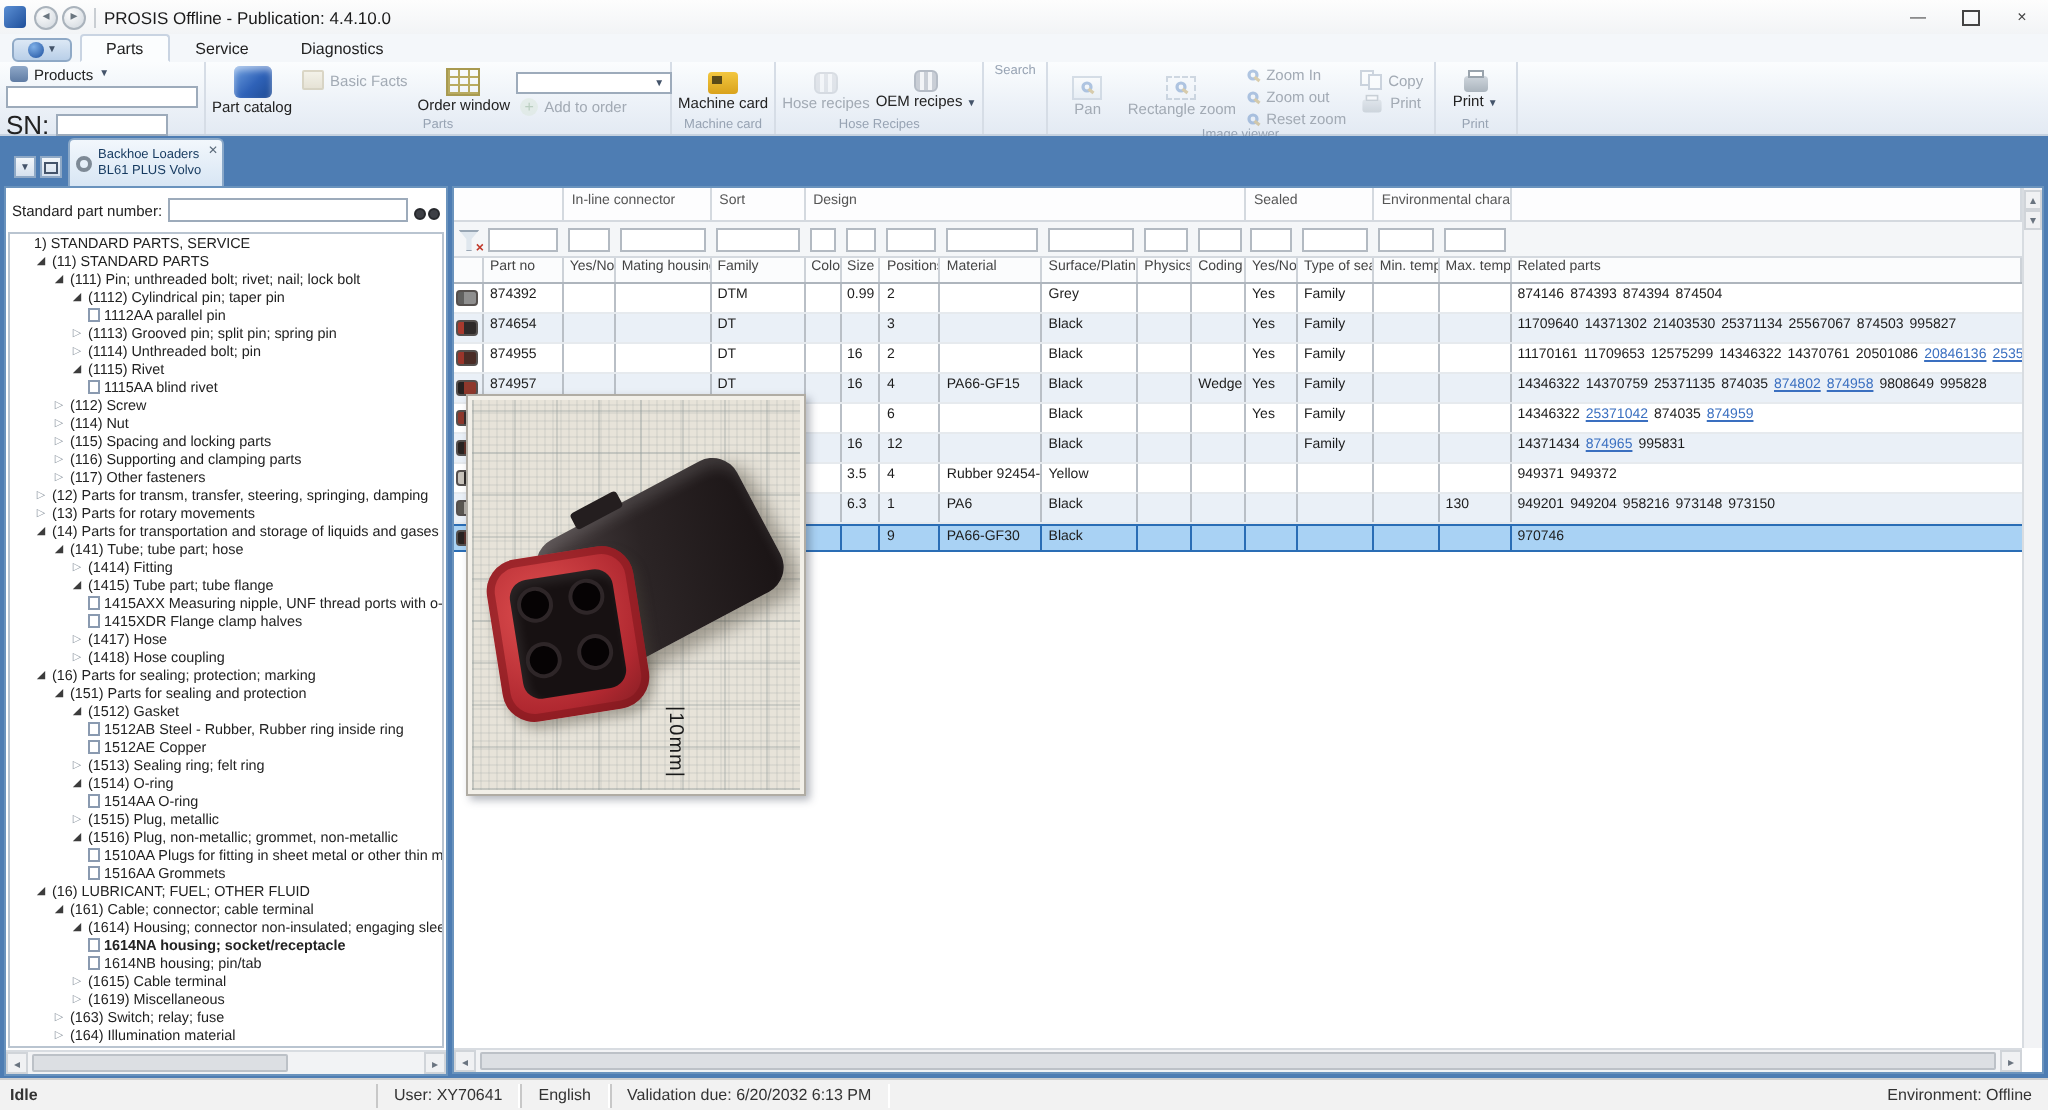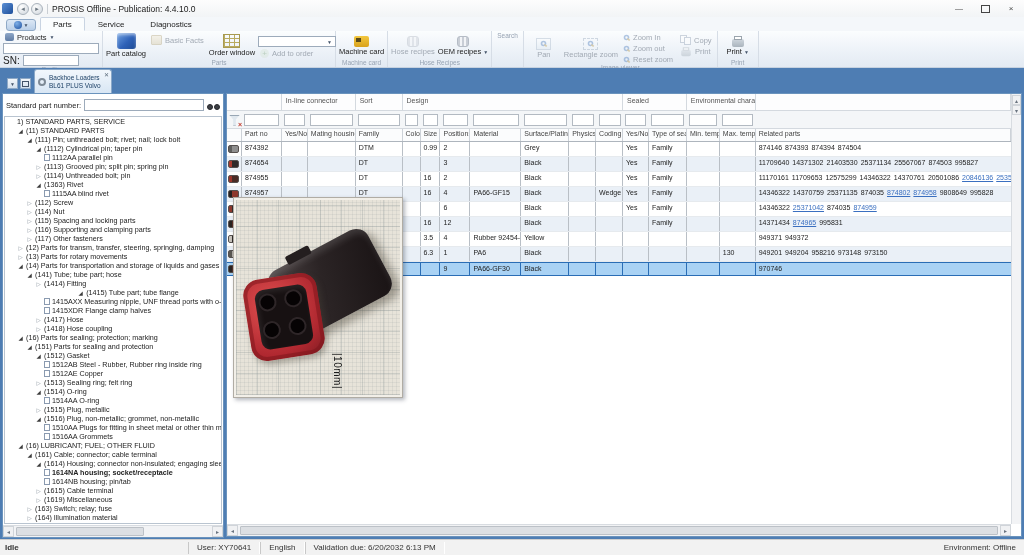--- a/index.html
+++ b/index.html
@@ -26,21 +26,21 @@
   .rgroup{display:flex;flex-direction:column;border-right:1px solid #d6dde6;padding:1px 3px 0;box-sizing:border-box;}
   .rgc{flex:1;display:flex;align-items:center;gap:3px;}
   .rgl{font-size:6.5px;color:#97a3b3;text-align:center;padding:0 2px 1px;}
   .vstack{display:flex;flex-direction:column;justify-content:center;gap:1px;}
   .smallbtn{display:flex;align-items:center;gap:3px;font-size:7.5px;color:#222;height:10px;padding:0 2px;white-space:nowrap;}
   .smallbtn.dis{color:#a2aab4;} .smallbtn.dis .ic{opacity:.45;}
   .bigbtn{display:flex;flex-direction:column;align-items:center;justify-content:center;gap:1px;font-size:7.5px;color:#222;min-width:34px;text-align:center;line-height:1.05;white-space:pre-line;}
   .bigbtn.dis{color:#a2aab4;} .bigbtn.dis .ic{opacity:.45;}
   .hl{background:linear-gradient(#fdeaa8,#f8d05e);border:1px solid #dca93c;border-radius:2px;}
   .tinput{height:11px;border:1px solid #9dabbb;background:#fff;font-size:7.5px;padding:0 2px;box-sizing:border-box;}
-  .lbl{font-size:10px;color:#222;}
+  .lbl{font-size:13px;color:#222;}
   .dd{font-size:5px;color:#44546a;}
   
   .ic{display:inline-block;flex:none;}
   .prodic{width:9px;height:8px;border-radius:2px;background:linear-gradient(#8fa8c8,#5f7ca4);}
   .cube{width:19px;height:16px;border-radius:3px;background:linear-gradient(135deg,#6fa0e0,#2f62b8 55%,#1d4a94);box-shadow:inset 0 2px 3px rgba(255,255,255,.5);}
   .obox{width:9px;height:8px;background:linear-gradient(#f5c063,#e09428);border:1px solid #c07c18;border-radius:1px;}
   .gear{width:4px;height:4px;border:2px solid #7e8a96;border-radius:50%;}
   .gbox{width:9px;height:8px;background:linear-gradient(#dfe3e8,#b9c0c9);border:1px solid #a6aeb8;border-radius:1px;}
   .bfbox{width:9px;height:8px;background:linear-gradient(#efe8d2,#d8ccaa);border:1px solid #b8ab84;border-radius:1px;}
   .ogrid{width:17px;height:14px;background:linear-gradient(#f7f3d8,#ece4b0);background-image:repeating-linear-gradient(90deg,#b9ab60 0 1px,transparent 1px 5px),repeating-linear-gradient(0deg,#b9ab60 0 1px,transparent 1px 4px);border:1px solid #a89a50;box-sizing:border-box;}
@@ -313,21 +313,21 @@
             <div class="titem" style="padding-left: 30px;">
               <span class="tmark c">▷</span>
               <span class="tlabel">(1113) Grooved pin; split pin; spring pin</span>
             </div>
             <div class="titem" style="padding-left: 30px;">
               <span class="tmark c">▷</span>
               <span class="tlabel">(1114) Unthreaded bolt; pin</span>
             </div>
             <div class="titem" style="padding-left: 30px;">
               <span class="tmark e">◢</span>
-              <span class="tlabel">(1363) Rivet</span>
+              <span class="tlabel">(1115) Rivet</span>
             </div>
             <div class="titem" style="padding-left: 39px;">
               <span class="tmark f"></span>
               <span class="tlabel">1115AA blind rivet</span>
             </div>
             <div class="titem" style="padding-left: 21px;">
               <span class="tmark c">▷</span>
               <span class="tlabel">(112) Screw</span>
             </div>
             <div class="titem" style="padding-left: 21px;">
@@ -359,21 +359,21 @@
               <span class="tlabel">(14) Parts for transportation and storage of liquids and gases</span>
             </div>
             <div class="titem" style="padding-left: 21px;">
               <span class="tmark e">◢</span>
               <span class="tlabel">(141) Tube; tube part; hose</span>
             </div>
             <div class="titem" style="padding-left: 30px;">
               <span class="tmark c">▷</span>
               <span class="tlabel">(1414) Fitting</span>
             </div>
-            <div class="titem" style="padding-left: 30px; justify-content: center;">
+            <div class="titem" style="padding-left: 30px;">
               <span class="tmark e">◢</span>
               <span class="tlabel">(1415) Tube part; tube flange</span>
             </div>
             <div class="titem" style="padding-left: 39px;">
               <span class="tmark f"></span>
               <span class="tlabel">1415AXX Measuring  nipple, UNF thread ports with o-ring se</span>
             </div>
             <div class="titem" style="padding-left: 39px;">
               <span class="tmark f"></span>
               <span class="tlabel">1415XDR Flange clamp halves</span>

